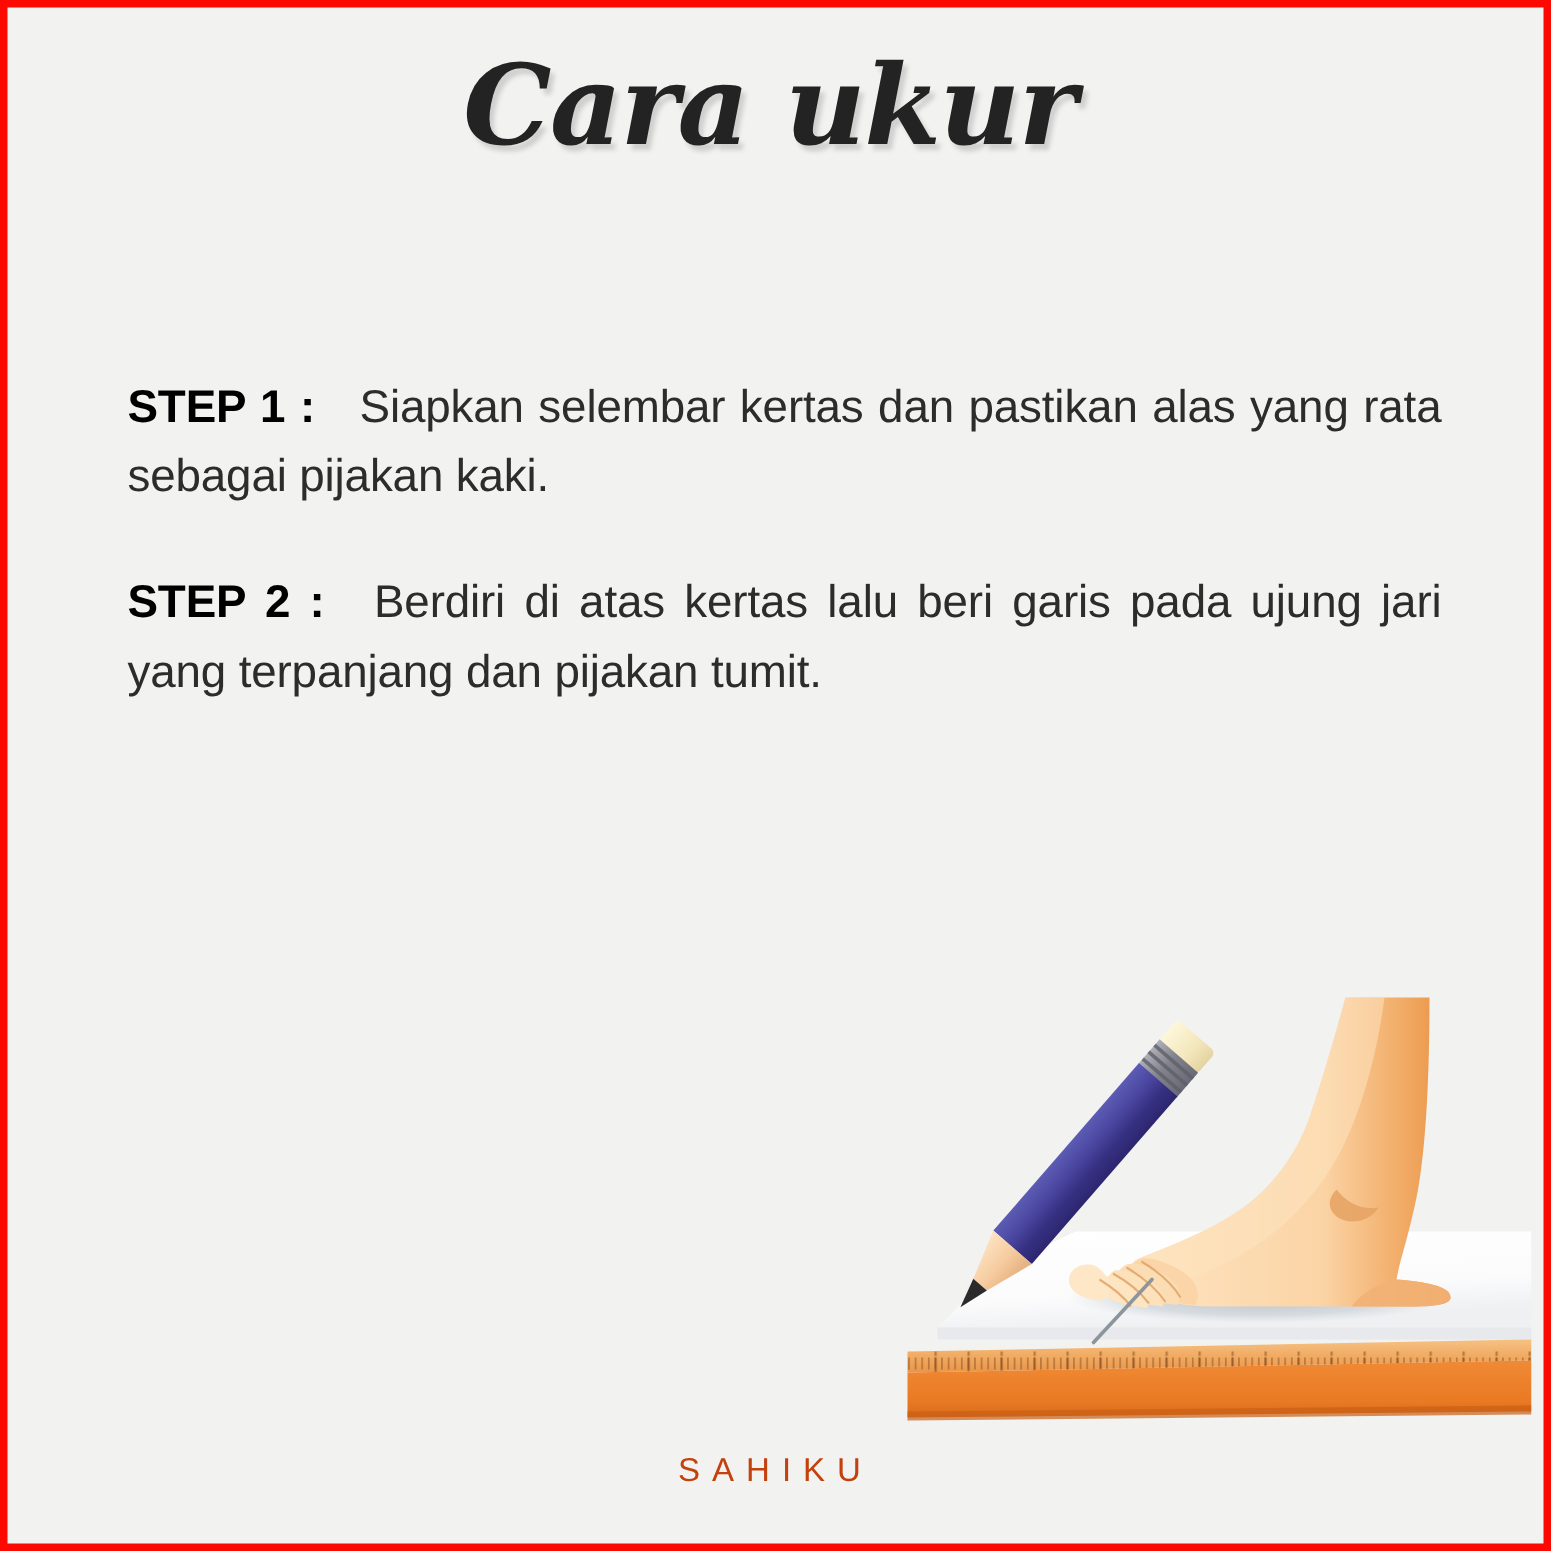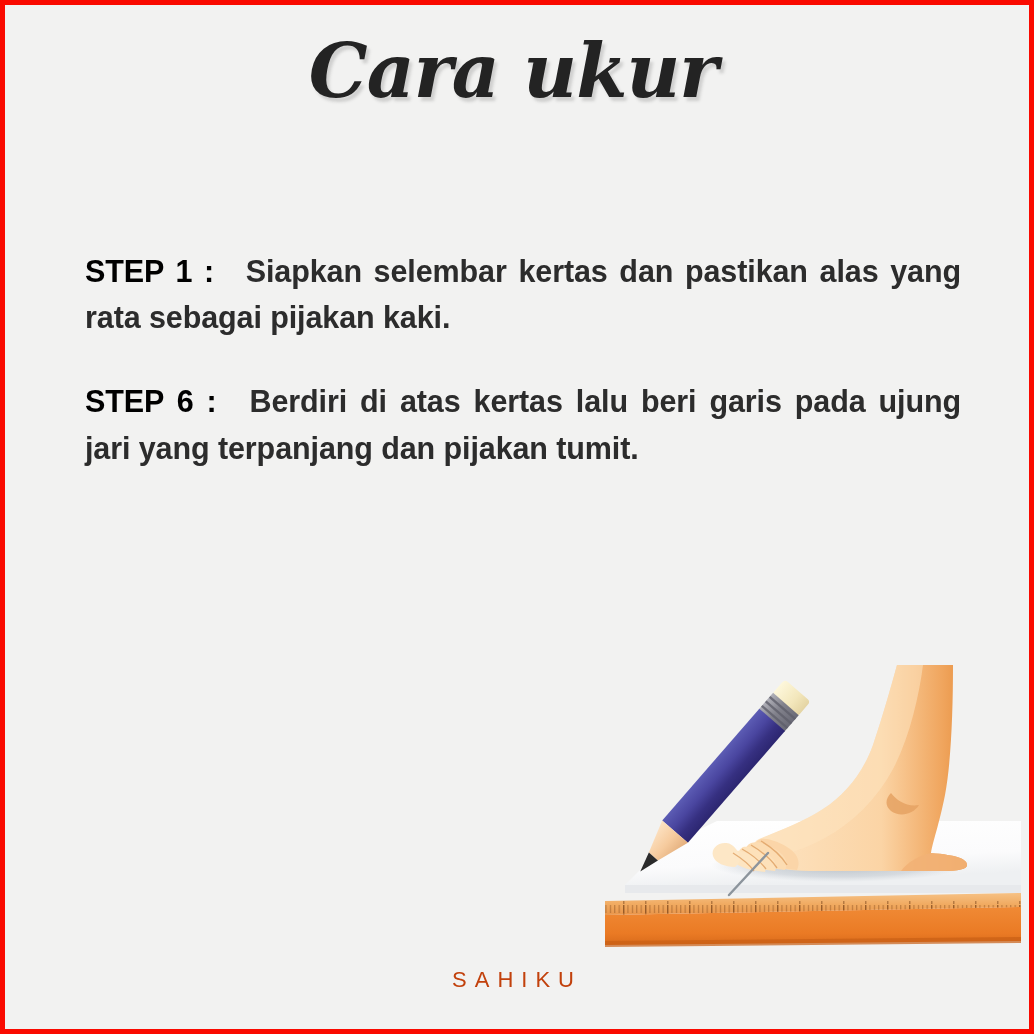--- a/index.html
+++ b/index.html
@@ -62,21 +62,21 @@
     line-height: 1.52;
     text-align: justify;
     margin-bottom: 38px;
     letter-spacing: -0.1px;
   }
   .step:last-child { margin-bottom: 0; }
   .step-label {
     font-weight: bold;
     color: #000000;
   }
-  .step-body { font-weight: bold; margin-left: 20px; }
+  .step-body { font-weight: normal; margin-left: 20px; }
 
   
   .illustration {
     position: absolute;
     left: 596px;
     top: 648px;
     width: 420px;
     height: 300px;
   }
   .illustration svg { display: block; width: 100%; height: 100%; }
@@ -101,21 +101,21 @@
 
   <div class="title-block">
     <span class="title-line title-line-1">Cara ukur</span>
   </div>
 
   <div class="steps">
     <p class="step">
       <span class="step-label">STEP 1 :</span><span class="step-body"> Siapkan selembar kertas dan pastikan alas yang rata sebagai pijakan kaki.</span>
     </p>
     <p class="step">
-      <span class="step-label">STEP 6 :</span><span class="step-body"> Berdiri di atas kertas lalu beri garis pada ujung jari yang terpanjang dan pijakan tumit.</span>
+      <span class="step-label">STEP 2 :</span><span class="step-body"> Berdiri di atas kertas lalu beri garis pada ujung jari yang terpanjang dan pijakan tumit.</span>
     </p>
   </div>
 
   <div class="illustration">
     <svg viewBox="0 0 420 300" xmlns="http://www.w3.org/2000/svg">
       <defs>
         <linearGradient id="gradPencil" x1="0" y1="0" x2="1" y2="0">
           <stop offset="0%" stop-color="#5c5cb4"></stop>
           <stop offset="38%" stop-color="#4a46a0"></stop>
           <stop offset="70%" stop-color="#363081"></stop>

